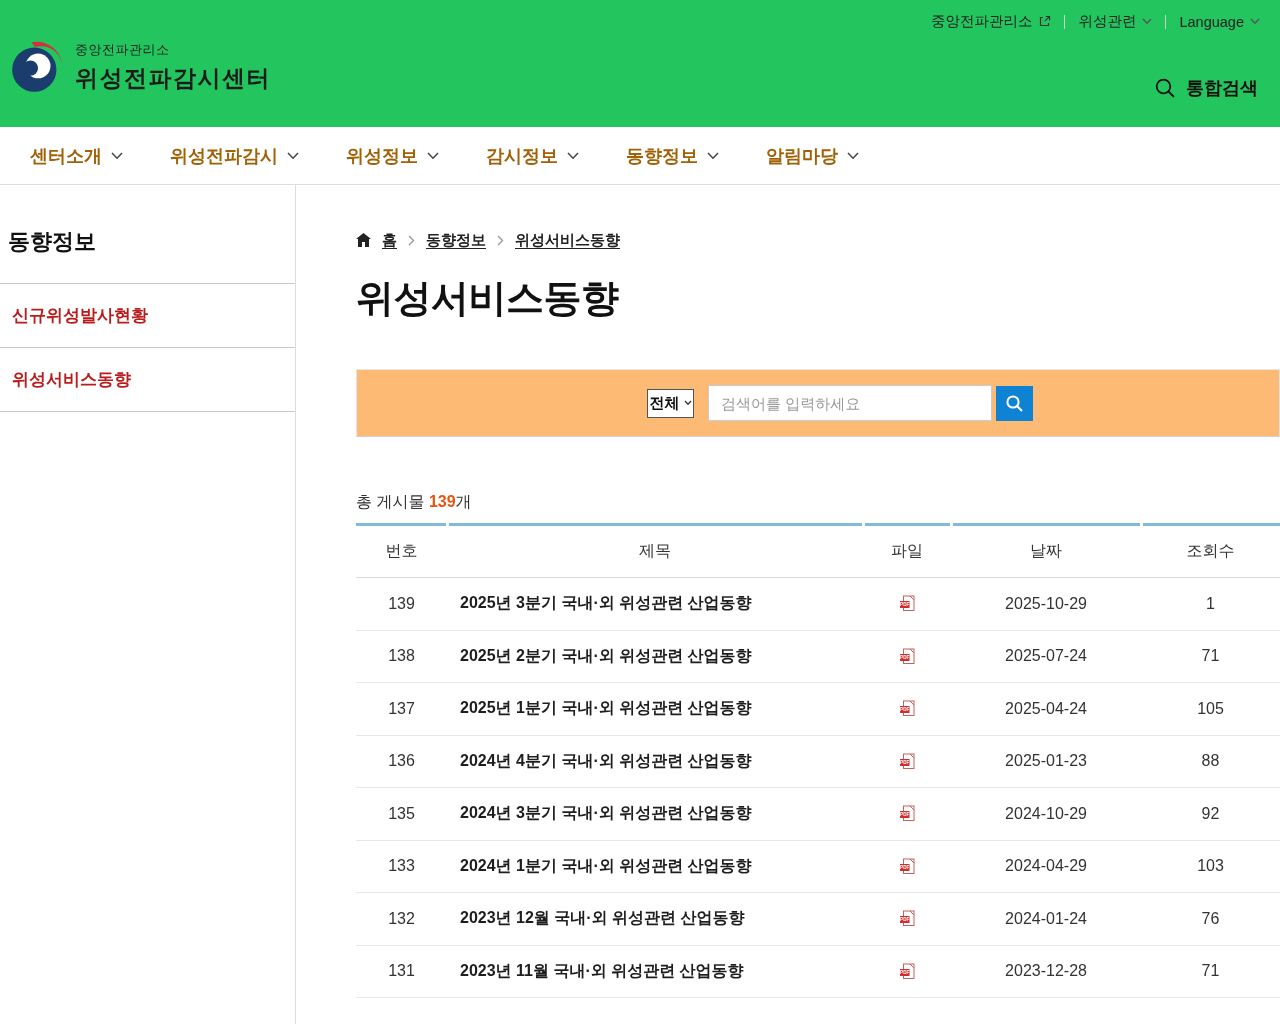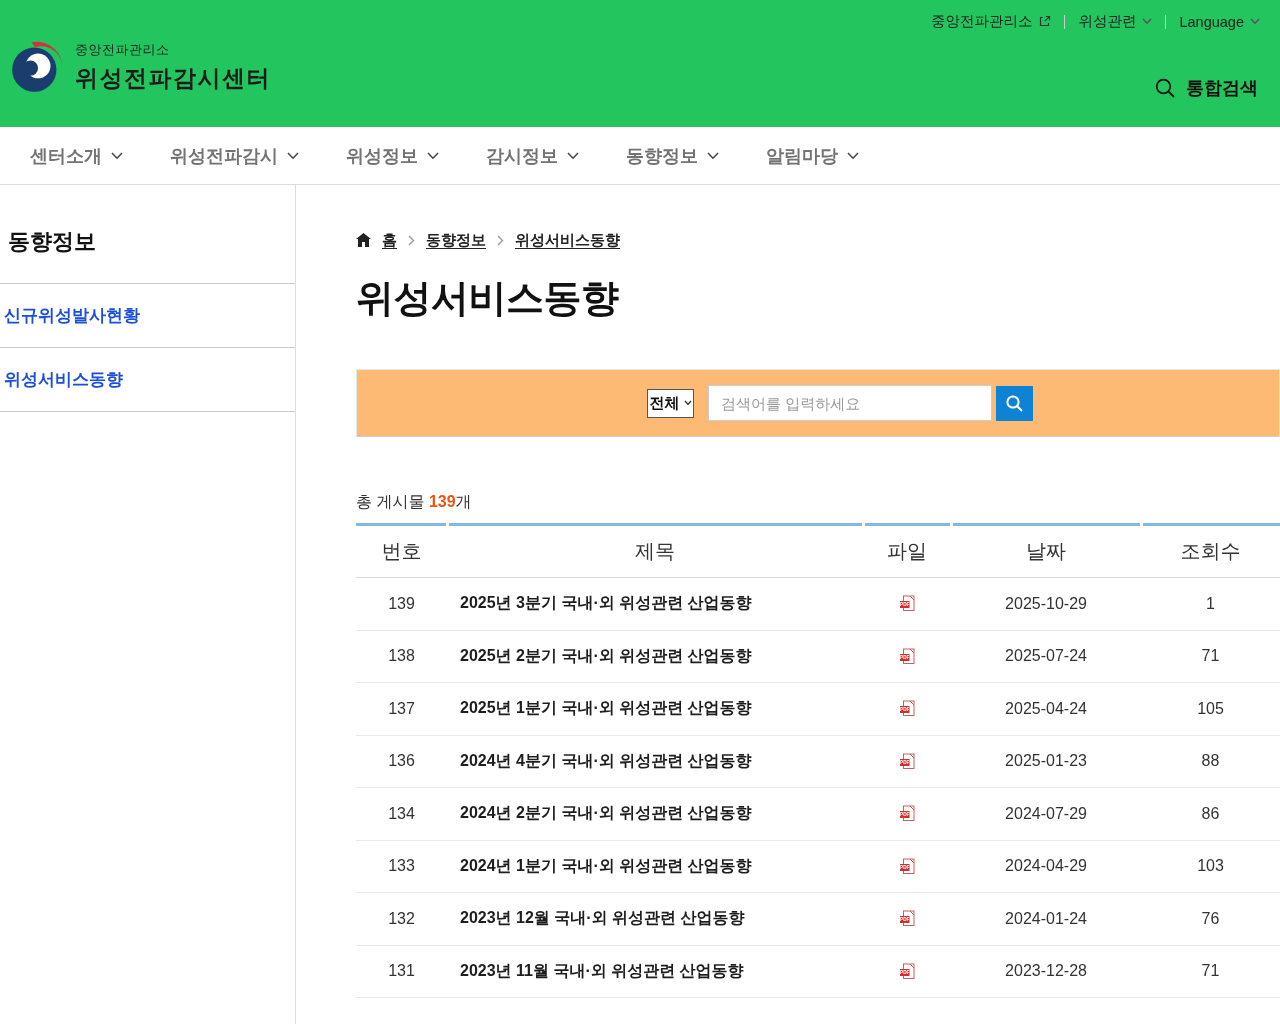--- a/index.html
+++ b/index.html
@@ -15,29 +15,29 @@
   .logo { position:absolute; left:10px; top:40px; display:flex; align-items:center; gap:11px; cursor:pointer; }
   .logo-text .org { font-size:13px; color:#222; margin-bottom:4px; letter-spacing:.5px; }
   .logo-text .site { font-size:23px; font-weight:700; color:#1c1c1c; letter-spacing:1.5px; }
   .gsearch { position:absolute; right:22px; top:76px; display:flex; align-items:center; gap:10px;
     font-size:18px; font-weight:700; color:#111; cursor:pointer; }
 
   
   .gnb { height:58px; border-bottom:1px solid #ddd; display:flex; align-items:center;
     padding-left:30px; gap:47px; background:#fff; }
   .gnb-item { display:flex; align-items:center; gap:9px; font-size:18px; font-weight:700;
-    color:#737373; cursor:pointer; white-space:nowrap; }
+    color:#a16207; cursor:pointer; white-space:nowrap; }
 
   
   .main { display:flex; height:839px; }
   .sidebar { width:296px; flex:none; border-right:1px solid #ddd; }
   .side-title { padding:42px 8px 26px 8px; font-size:22px; font-weight:700; color:#111;
     border-bottom:1px solid #c9c9c9; }
-  .side-item { height:64px; display:flex; align-items:center; padding:0 4px;
-    font-size:17px; font-weight:700; color:#1d4ed8; border-bottom:1px solid #c9c9c9; cursor:pointer; }
+  .side-item { height:64px; display:flex; align-items:center; padding:0 12px;
+    font-size:17px; font-weight:700; color:#b91c1c; border-bottom:1px solid #c9c9c9; cursor:pointer; }
   .content { flex:1; padding:46px 0 0 60px; }
 
   
   .breadcrumb { display:flex; align-items:center; gap:11px; font-size:15px; height:18px; }
   .crumb { font-weight:700; color:#222; text-decoration:underline; text-underline-offset:3px; cursor:pointer; }
 
   
   .page-title { margin-top:26px; font-size:38px; line-height:46px; font-weight:700; color:#111;
     letter-spacing:-0.5px; }
 
@@ -61,21 +61,21 @@
   .blue-line { margin-top:10px; width:924px; height:3px;
     background:linear-gradient(to right,
       var(--table-top-border,#82badb) 0 90px, #fff 90px 93px,
       var(--table-top-border,#82badb) 93px 506px, #fff 506px 509px,
       var(--table-top-border,#82badb) 509px 594px, #fff 594px 597px,
       var(--table-top-border,#82badb) 597px 784px, #fff 784px 787px,
       var(--table-top-border,#82badb) 787px 100%); }
   .grid { display:grid; grid-template-columns:91px 416px 88px 190px 139px; width:924px; }
   .board-head { height:52px; border-bottom:1px solid #d9d9d9; }
   .board-head .hc { display:flex; align-items:center; justify-content:center;
-    font-size:20px; color:#333; }
+    font-size:16px; color:#333; }
   .brow { height:52.5px; border-bottom:1px solid #e8e8e8; }
   .brow .c { display:flex; align-items:center; justify-content:center; font-size:16px; color:#333; }
   .brow .title { justify-content:flex-start; padding-left:13px; font-weight:700; color:#1e1e1e;
     cursor:pointer; white-space:nowrap; overflow:hidden; }
   .pdf-wrap { cursor:pointer; display:flex; }
 </style>
 </head>
 <body>
 
 <div class="header">
@@ -284,37 +284,37 @@
               <path d="M11 1 L15 5" stroke="#c4605f" stroke-width="1" fill="none"></path>
               <rect x="1" y="6" width="9.5" height="7" fill="#cf2f2f"></rect>
               <text x="5.7" y="11.3" font-size="4.6" fill="#fff" text-anchor="middle" font-weight="bold" font-family="Liberation Sans, sans-serif">PDF</text>
             </svg>
           </span>
         </div>
         <div class="c date">2025-01-23</div>
         <div class="c views">88</div>
       </div>
 
-
-      <div class="grid brow">
-        <div class="c no">134</div>
-        <div class="c title">2024년 2분기 국내·외 위성관련 산업동향</div>
-        <div class="c file">
-          <span class="pdf-wrap">
-            <svg width="17" height="17" viewBox="0 0 17 17">
-              <rect x="4.5" y="1" width="10.5" height="14.5" fill="#fff" stroke="#c4605f" stroke-width="1"></rect>
-              <path d="M11 1 L15 5" stroke="#c4605f" stroke-width="1" fill="none"></path>
-              <rect x="1" y="6" width="9.5" height="7" fill="#cf2f2f"></rect>
-              <text x="5.7" y="11.3" font-size="4.6" fill="#fff" text-anchor="middle" font-weight="bold" font-family="Liberation Sans, sans-serif">PDF</text>
-            </svg>
-          </span>
-        </div>
-        <div class="c date">2024-07-29</div>
-        <div class="c views">86</div>
-      </div>
+      <div class="grid brow">
+        <div class="c no">135</div>
+        <div class="c title">2024년 3분기 국내·외 위성관련 산업동향</div>
+        <div class="c file">
+          <span class="pdf-wrap">
+            <svg width="17" height="17" viewBox="0 0 17 17">
+              <rect x="4.5" y="1" width="10.5" height="14.5" fill="#fff" stroke="#c4605f" stroke-width="1"></rect>
+              <path d="M11 1 L15 5" stroke="#c4605f" stroke-width="1" fill="none"></path>
+              <rect x="1" y="6" width="9.5" height="7" fill="#cf2f2f"></rect>
+              <text x="5.7" y="11.3" font-size="4.6" fill="#fff" text-anchor="middle" font-weight="bold" font-family="Liberation Sans, sans-serif">PDF</text>
+            </svg>
+          </span>
+        </div>
+        <div class="c date">2024-10-29</div>
+        <div class="c views">92</div>
+      </div>
+
 
       <div class="grid brow">
         <div class="c no">133</div>
         <div class="c title">2024년 1분기 국내·외 위성관련 산업동향</div>
         <div class="c file">
           <span class="pdf-wrap">
             <svg width="17" height="17" viewBox="0 0 17 17">
               <rect x="4.5" y="1" width="10.5" height="14.5" fill="#fff" stroke="#c4605f" stroke-width="1"></rect>
               <path d="M11 1 L15 5" stroke="#c4605f" stroke-width="1" fill="none"></path>
               <rect x="1" y="6" width="9.5" height="7" fill="#cf2f2f"></rect>

